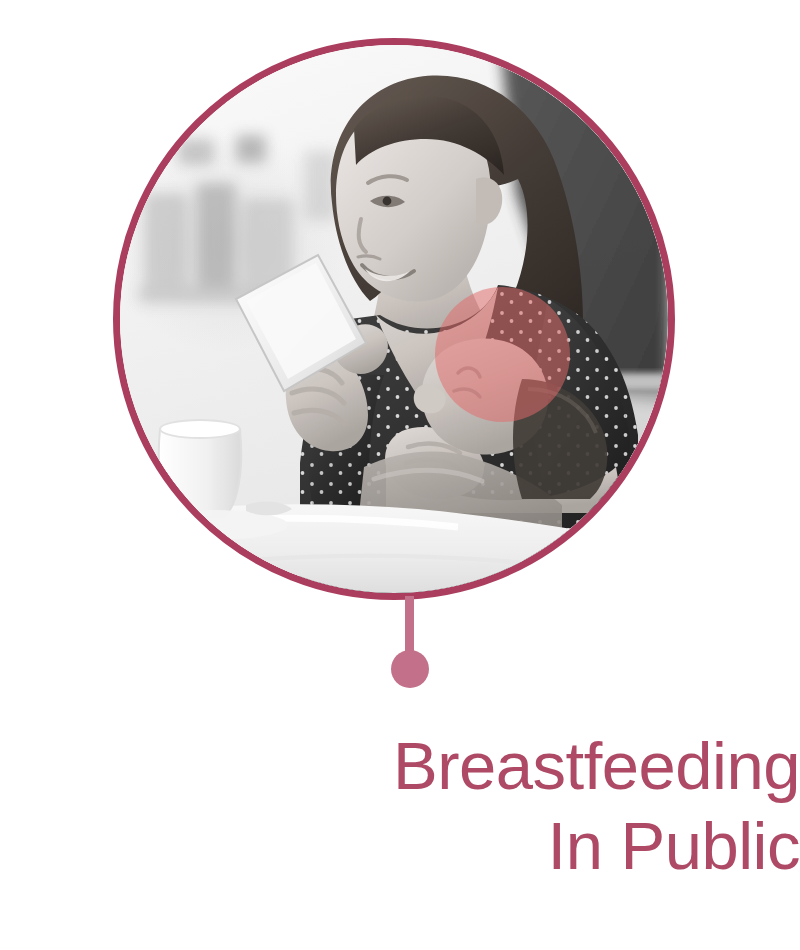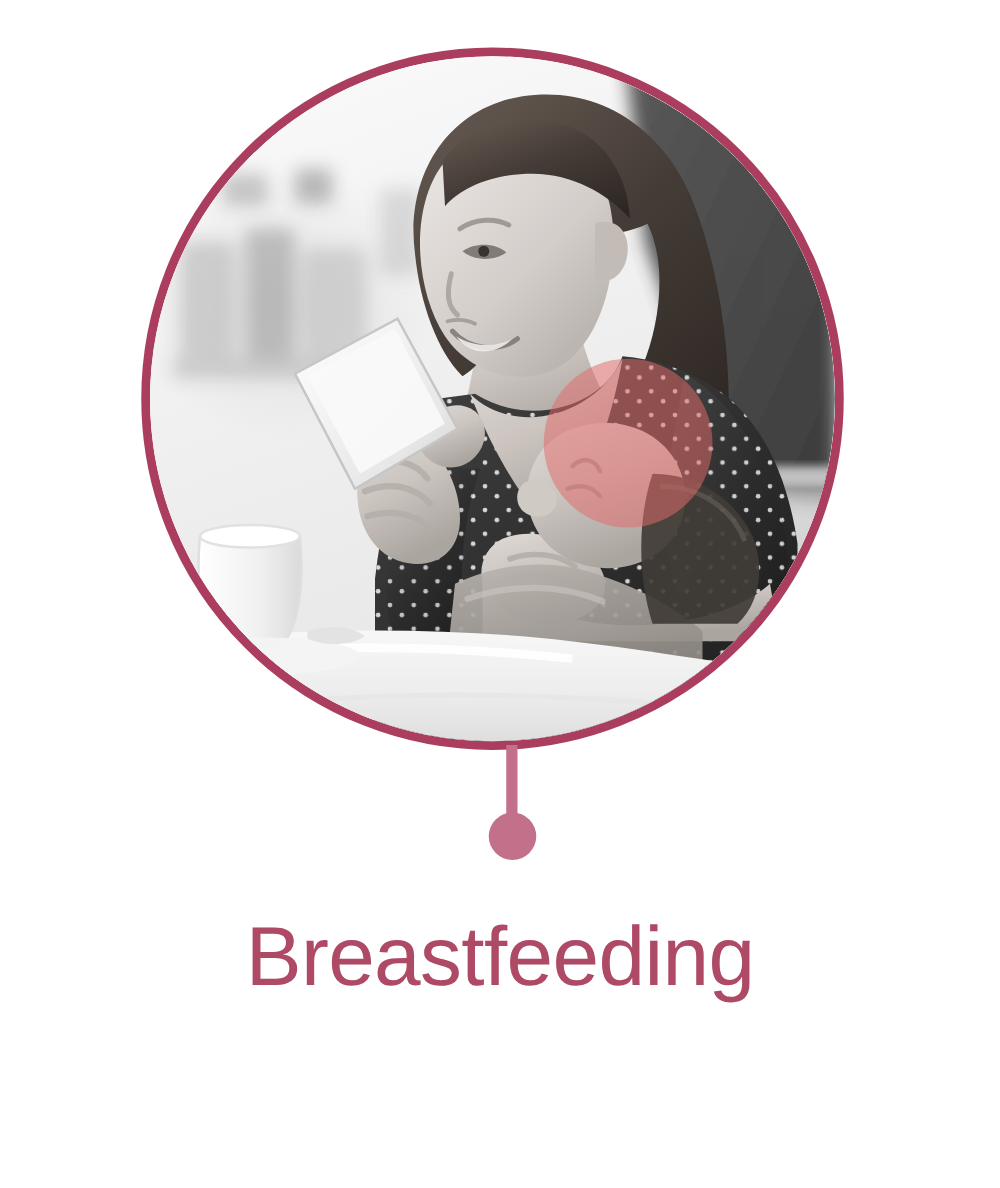--- a/index.html
+++ b/index.html
@@ -95,20 +95,21 @@
   }
   .title-line {
     display: block;
     color: #AE4A65;
     font-family: "Liberation Sans", sans-serif;
     font-weight: 400;
     font-size: 67px;
     line-height: 80px;
     letter-spacing: -0.5px;
     white-space: nowrap;
+    text-align: right;
   }
 </style>
 </head>
 <body>
 
 <div class="card">
 
   <div class="medallion">
     <div class="photo-clip">
 
@@ -309,15 +310,16 @@
 
       <div class="accent-overlay"></div>
     </div>
   </div>
 
   <div class="pin-stem"></div>
   <div class="pin-dot"></div>
 
   <div class="title-block">
     <span class="title-line">Breastfeeding</span>
+    <span class="title-line">In Public</span>
   </div>
 
 </div>
 
 </body></html>

